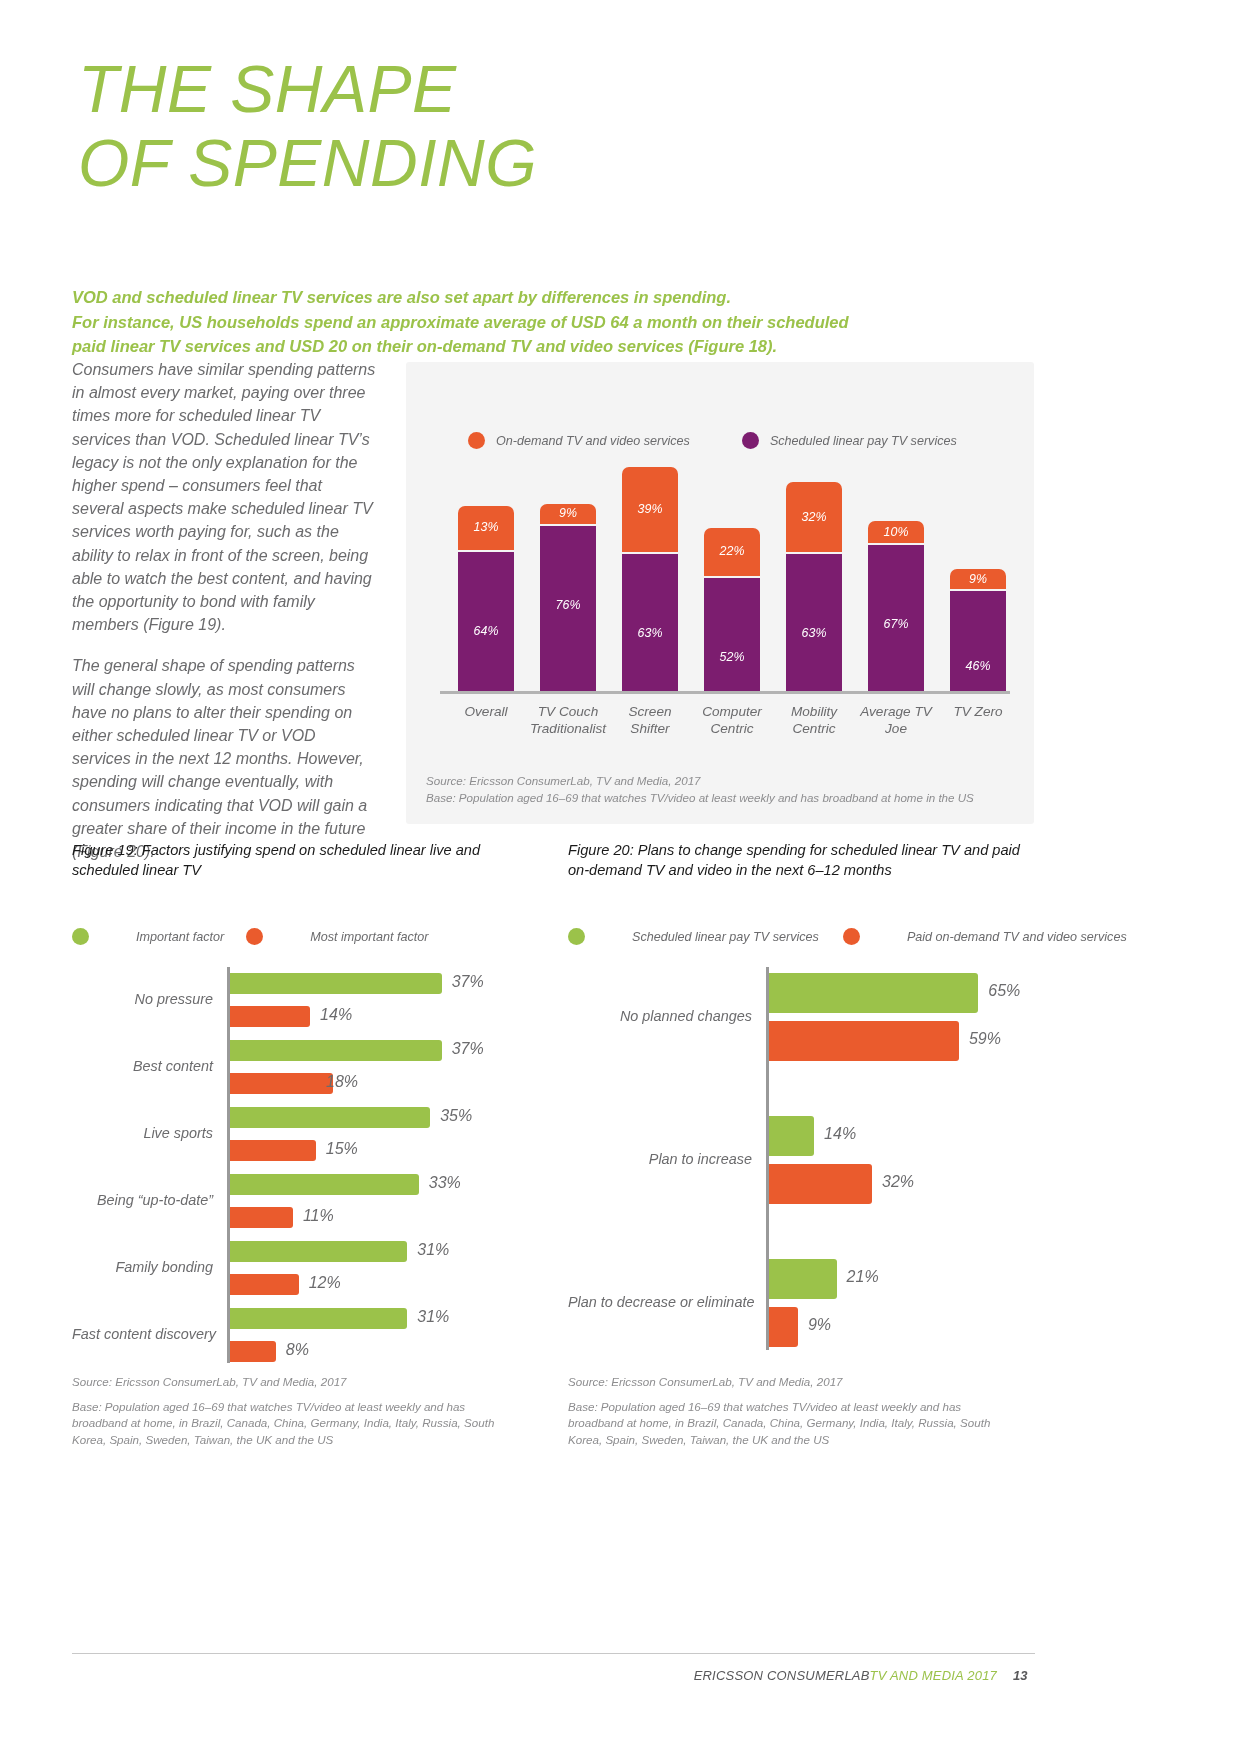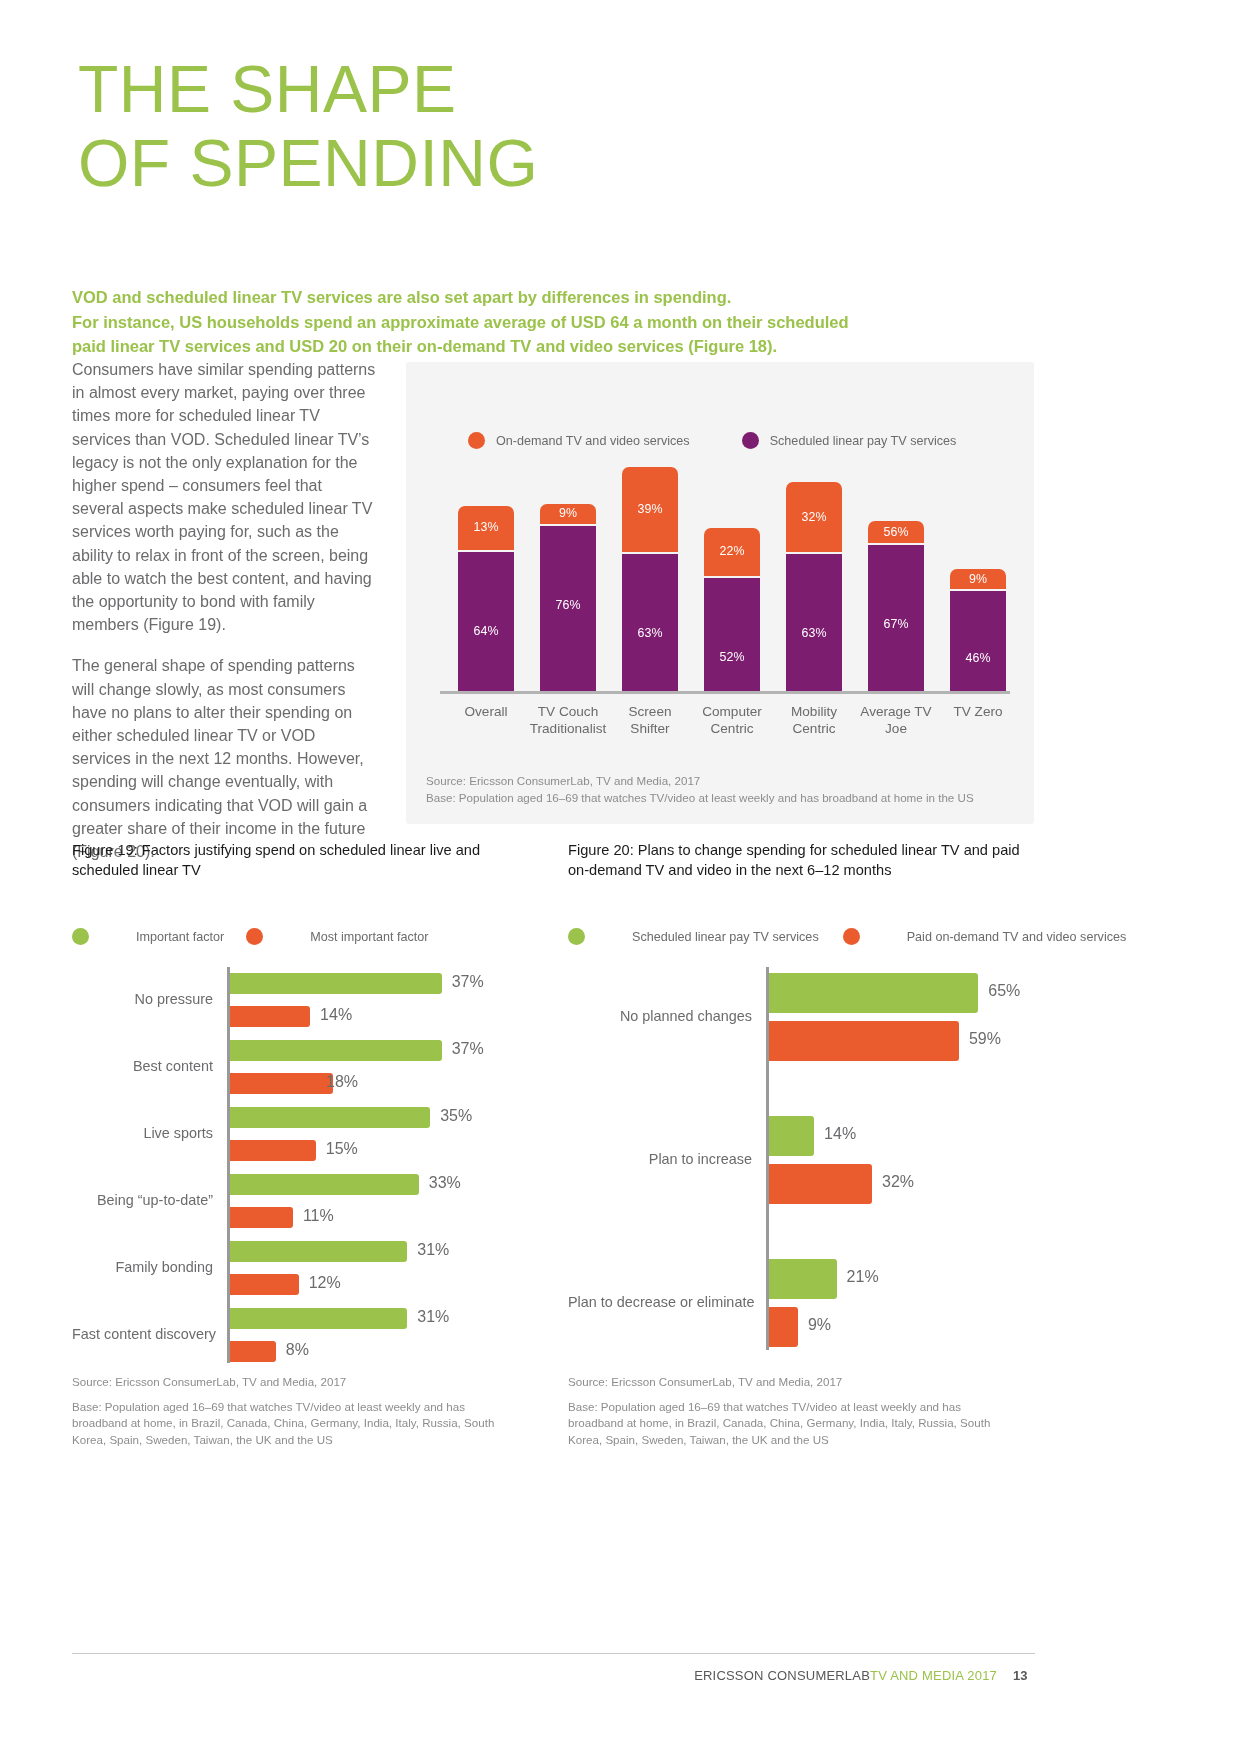--- a/index.html
+++ b/index.html
@@ -2,21 +2,21 @@
 <html><head>
 <meta charset="utf-8">
 <style>
   * { box-sizing: border-box; margin: 0; padding: 0; }
   html, body {
     width: 1240px; height: 1754px;
     background: #ffffff;
     font-family: "Liberation Sans", sans-serif;
     color: #58585a;
   }
-  .page { position: relative; width: 1202px; height: 1754px; }
+  .page { position: relative; width: 1202px; height: 1754px; font-style: italic; }
 
   
   .title {
     position: absolute; left: 78px; top: 52px;
     font-size: 66px; line-height: 74px;
     font-weight: 300; letter-spacing: 0.5px;
     color: #9bc24a; white-space: pre-line;
   }
 
   
@@ -180,33 +180,33 @@
           <div class="seg seg-top" style="height: 69.6471px; background: rgb(234, 91, 45);">
             <div class="seg-lbl" style="top: 27.3235px;">32%</div>
           </div>
           <div class="seg seg-bot" style="height: 137.118px; background: rgb(124, 29, 111);">
             <div class="seg-lbl" style="top: 72px;">63%</div>
           </div>
           <div class="col-cat" style="top: 220.765px; bottom: auto; text-align: center;">Mobility Centric</div>
         </div>
         <div class="col" style="left: 442px; width: 56px;">
           <div class="seg seg-top" style="height: 21.7647px; background: rgb(234, 91, 45);">
-            <div class="seg-lbl" style="top: 3.38235px;">56%</div>
+            <div class="seg-lbl" style="top: 3.38235px;">10%</div>
           </div>
           <div class="seg seg-bot" style="height: 145.824px; background: rgb(124, 29, 111);">
             <div class="seg-lbl" style="top: 72px;">67%</div>
           </div>
           <div class="col-cat" style="top: 181.588px; bottom: auto;">Average TV Joe</div>
         </div>
         <div class="col" style="left: 524px; width: 56px;">
           <div class="seg seg-top" style="height: 19.5882px; background: rgb(234, 91, 45);">
             <div class="seg-lbl" style="top: 2.29412px;">9%</div>
           </div>
           <div class="seg seg-bot" style="height: 100.118px; background: rgb(124, 29, 111);">
-            <div class="seg-lbl" style="top: 60px;">46%</div>
+            <div class="seg-lbl" style="top: 68px;">46%</div>
           </div>
           <div class="col-cat" style="top: 133.706px; bottom: auto;">TV Zero</div>
         </div>
       </div>
     <div class="fig18-src">
       <div>Source: Ericsson ConsumerLab, TV and Media, 2017</div>
       <div>Base: Population aged 16–69 that watches TV/video at least weekly and has broadband at home in the US</div>
     </div>
   </div>
 

